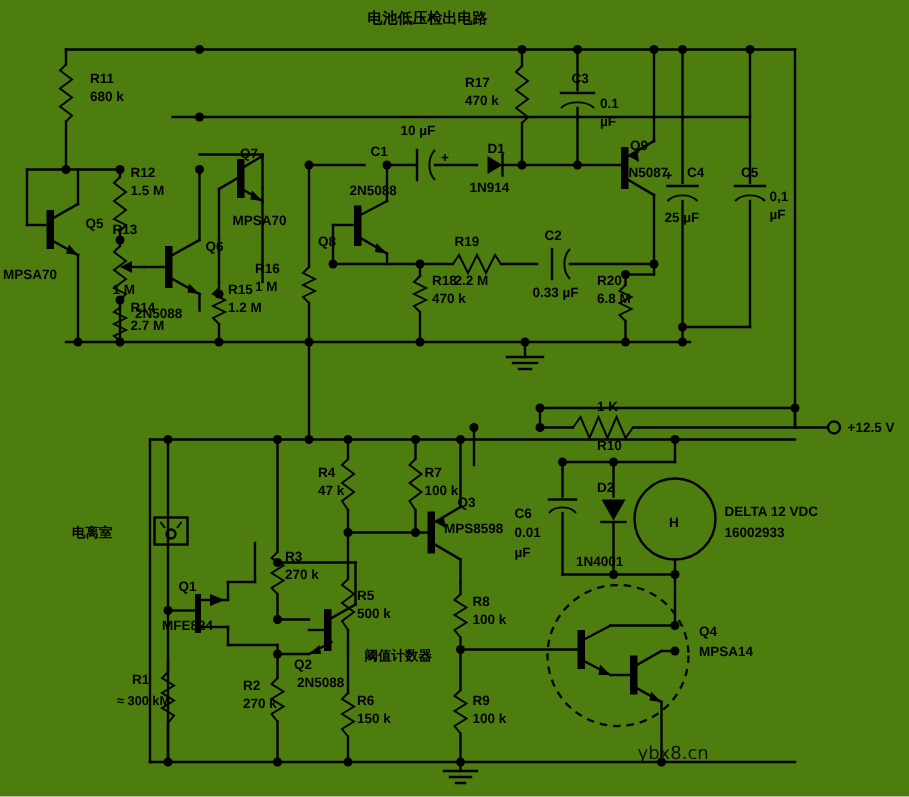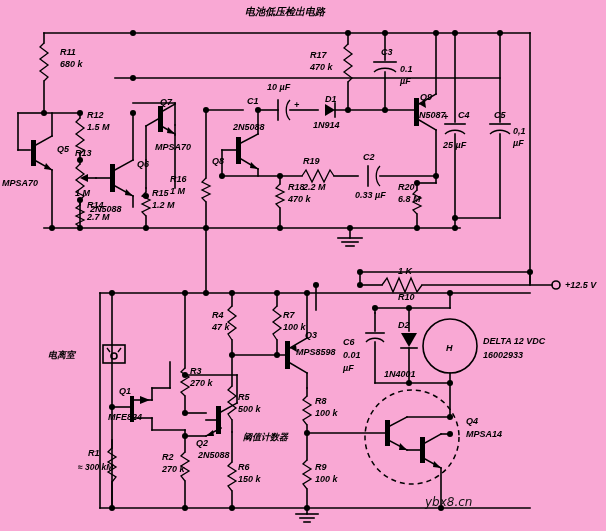--- a/index.html
+++ b/index.html
@@ -1,17 +1,17 @@
 <!DOCTYPE html>
 <html><head>
 <meta charset="utf-8">
 <style>
   html,body{margin:0;padding:0;background:#ffffff;}
   body{width:606px;height:531px;font-family:"Liberation Sans",sans-serif;}
-  #root{position:relative;width:606px;height:531px;overflow:hidden;background:#f9a8d4;font-style:italic;}
+  #root{position:relative;width:606px;height:531px;overflow:hidden;background:#4d7c0f;}
   svg{display:block;}
   .lbl{font-family:"Liberation Sans",sans-serif;font-weight:bold;font-size:9px;fill:#000;}
   .lbl-sm{font-family:"Liberation Sans",sans-serif;font-weight:bold;font-size:8.5px;fill:#000;}
   .cn{font-family:"DejaVu Sans",sans-serif;font-weight:bold;font-size:10px;fill:#000;}
   .cn-sm{font-family:"DejaVu Sans",sans-serif;font-weight:bold;font-size:9px;fill:#000;}
   .wm{font-family:"DejaVu Sans",sans-serif;font-size:12px;fill:#111;}
   .wire{stroke:#000;stroke-width:1.6;fill:none;stroke-linecap:square;}
   .wire-t{stroke:#000;stroke-width:1.3;fill:none;}
   .dash{stroke:#000;stroke-width:1.5;fill:none;stroke-dasharray:5 4;}
   .fillblk{fill:#000;}

